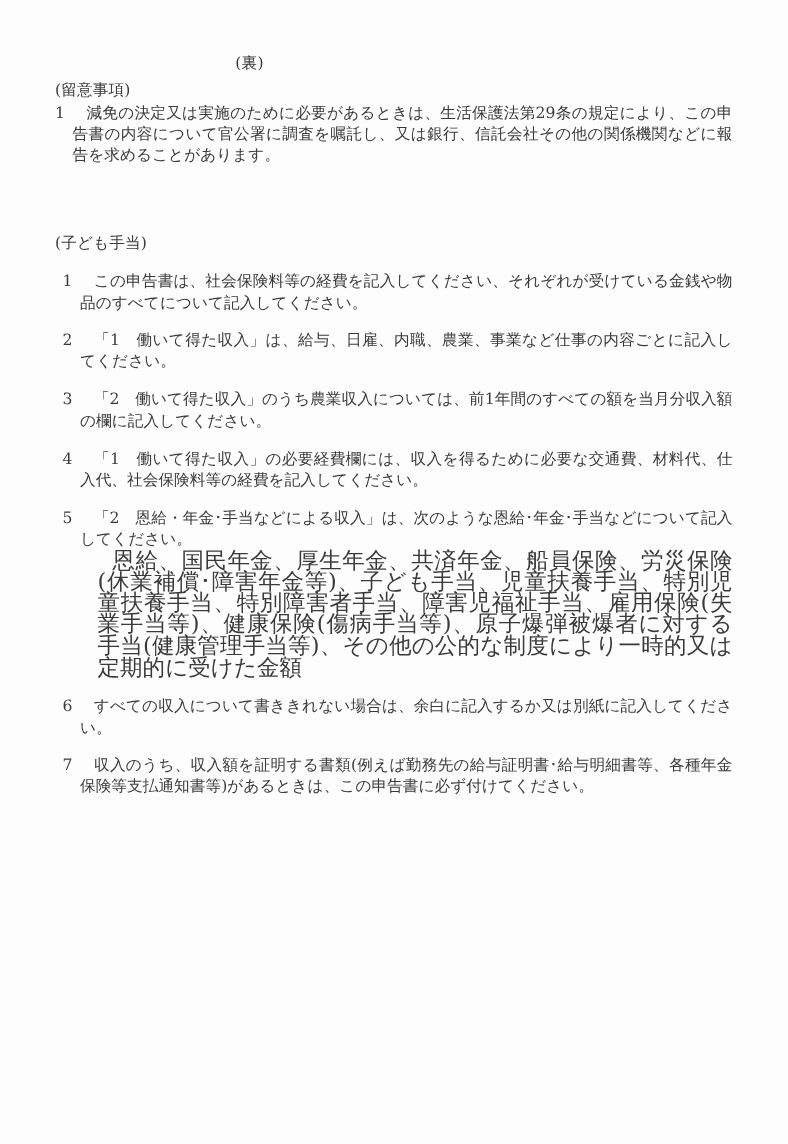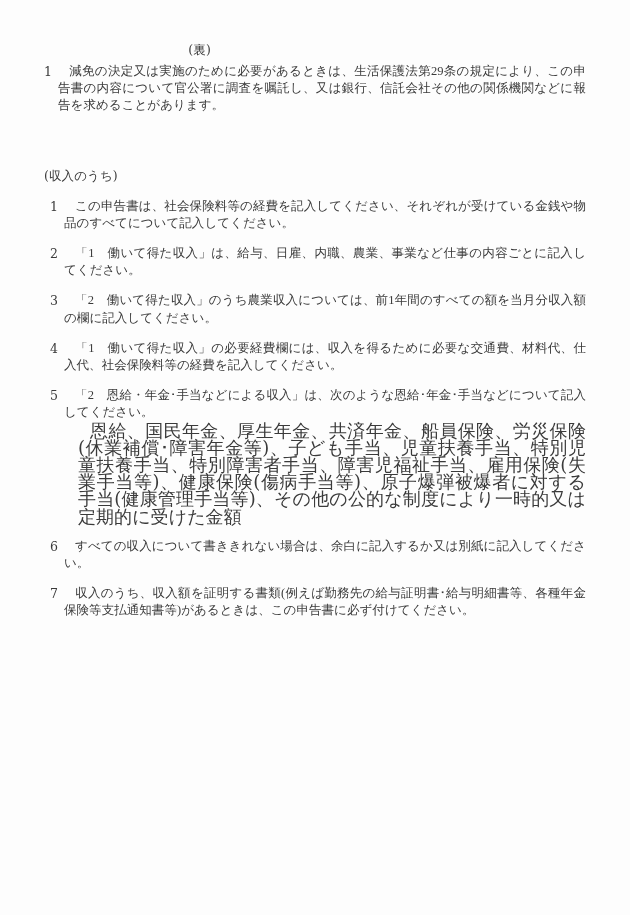--- a/index.html
+++ b/index.html
@@ -63,21 +63,20 @@
     width: 14px;
     text-align: left;
     font-size: 12.5px;
     line-height: 17.2px;
   }
   .item-body {
     flex: 1 1 auto;
     text-align: justify;
     text-justify: inter-character;
     line-height: 17.2px;
-    font-family: Liberation Serif, serif;
   }
   .item-body .lead-gap {
     display: inline-block;
     width: 11px;
   }
 
   
   .block-notice { margin-top: 0; }
   .gap-lg { height: 52px; }
   .gap-item { height: 13px; }
@@ -101,31 +100,32 @@
 
 <div class="page">
   <div class="sheet">
 
     <div class="back-mark">
       <span class="back-mark-inner"></span>
       <span class="back-mark-inner">(裏)</span>
     </div>
 
     <div class="block-notice">
+      <div class="section-heading">(留意事項)</div>
 
       <div class="item">
         <span class="item-num">1</span>
         <span class="item-body"><span class="lead-gap"></span><span>減免の決定又は実施のために必要があるときは、生活保護法第29条の規定により、この申告書の内容について官公署に調査を嘱託し、又は銀行、信託会社その他の関係機関などに報告を求めることがあります。</span></span>
       </div>
     </div>
 
     <div class="gap-lg"></div>
 
     <div>
-      <div class="section-heading">(収入のうち)</div>
+      <div class="section-heading">(子ども手当)</div>
 
       <div class="gap-item"></div>
 
       <div class="list-indent">
 
         <div class="item">
           <span class="item-num">1</span>
           <span class="item-body"><span class="lead-gap"></span><span>この申告書は、社会保険料等の経費を記入してください、それぞれが受けている金銭や物品のすべてについて記入してください。</span></span>
         </div>
 

